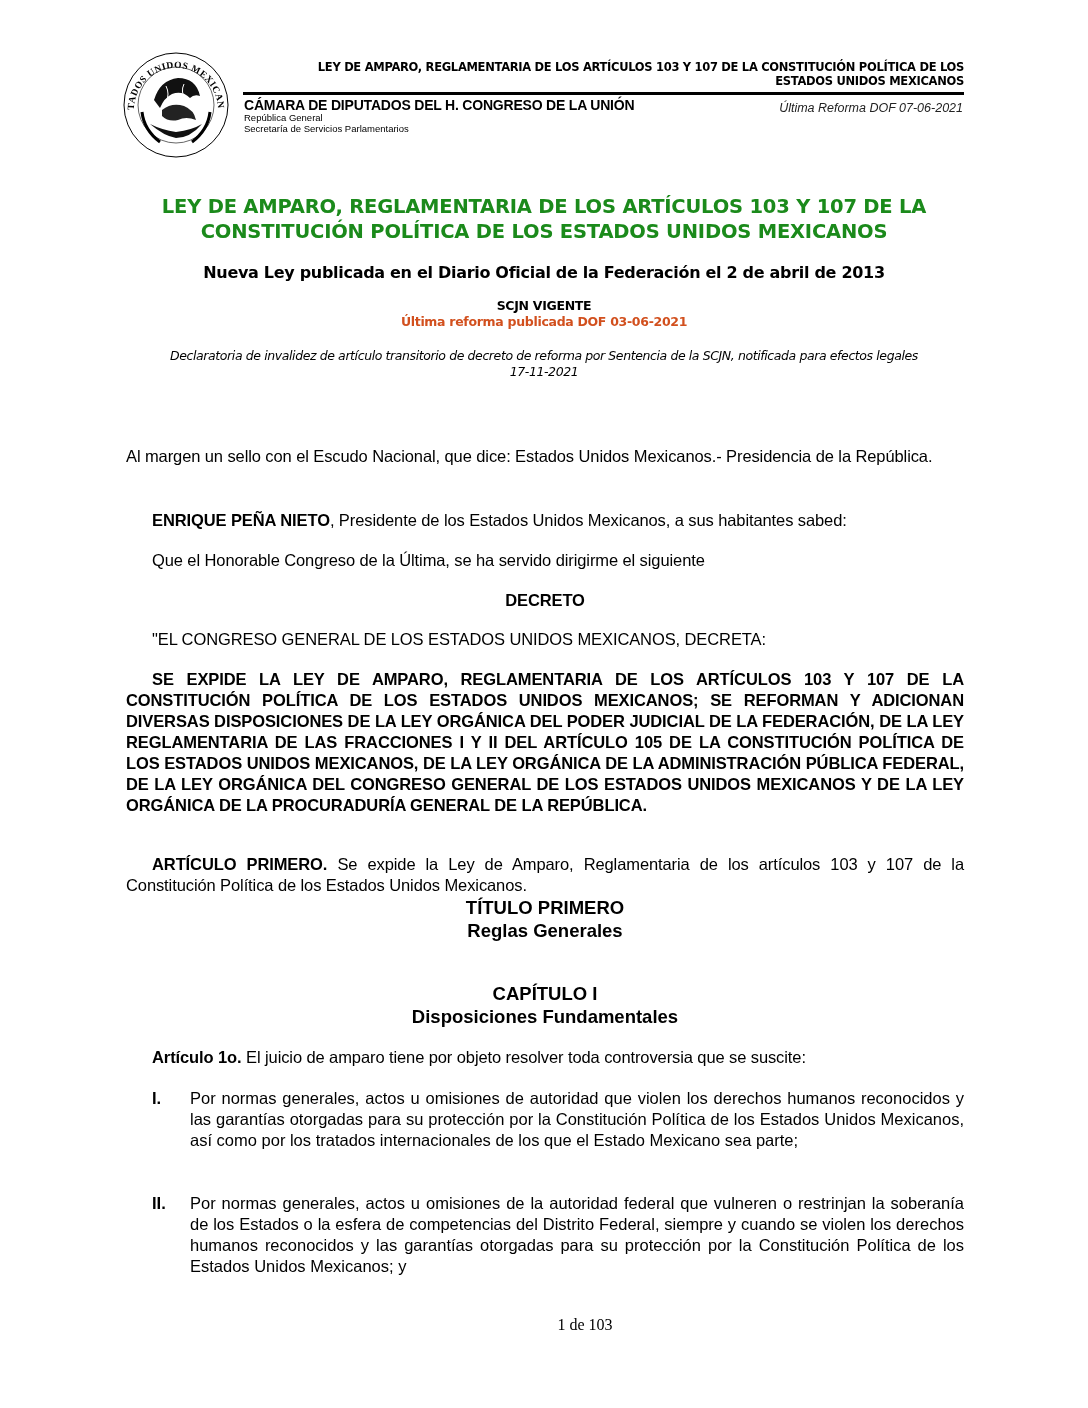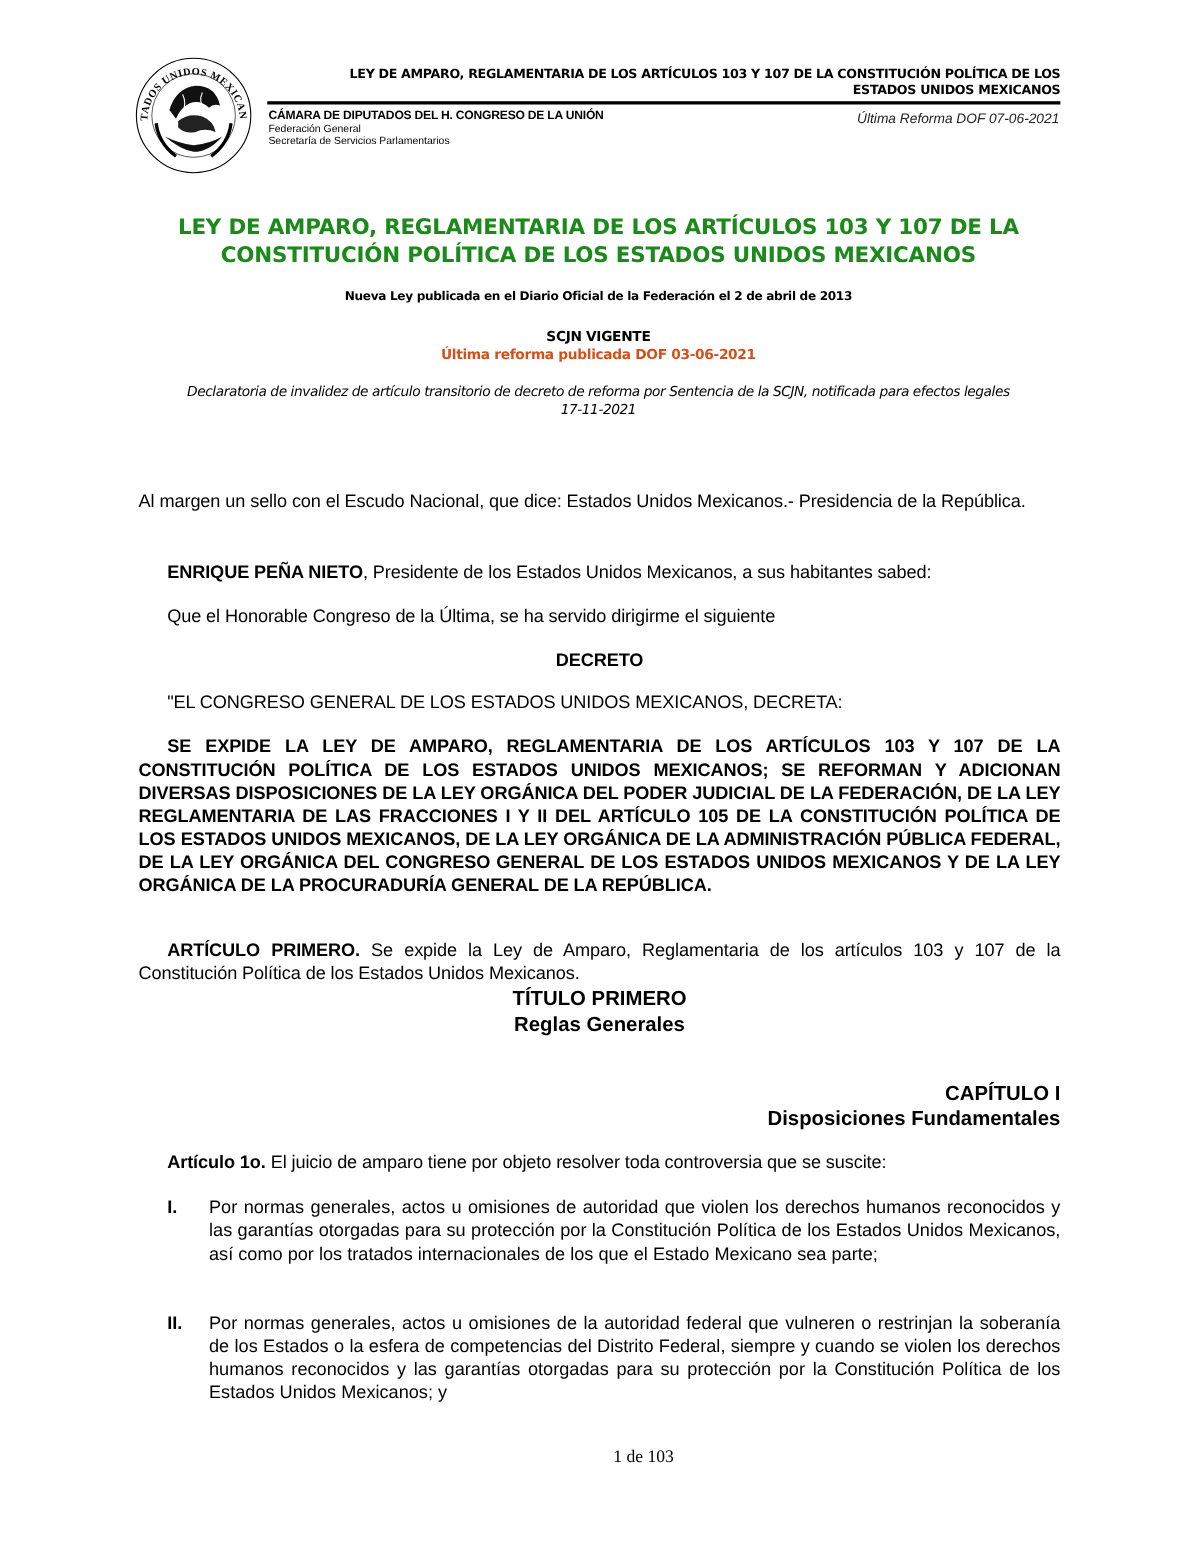--- a/index.html
+++ b/index.html
@@ -4,26 +4,26 @@
 <style>
   html, body { margin: 0; padding: 0; background: #ffffff; }
   body { width: 1088px; height: 1408px; position: relative; overflow: hidden; color: #000; font-family: "Liberation Sans", sans-serif; }
   .page { position: absolute; left: 0; top: 0; width: 1088px; height: 1408px; }
 
   
   .seal { position: absolute; left: 120px; top: 50px; width: 112px; height: 110px; }
   .hdr-title { position: absolute; right: 124px; top: 60px; width: 720px; text-align: right; font-family: "DejaVu Sans", sans-serif; font-weight: bold; font-size: 11.5px; line-height: 14px; letter-spacing: -0.3px; }
   .hdr-rule { position: absolute; left: 243px; right: 124px; top: 92px; height: 2.5px; background: #000; }
   .hdr-left { position: absolute; left: 244px; top: 100px; font-size: 9.5px; line-height: 11.5px; }
-  .hdr-left .inst { font-weight: bold; font-size: 11px; letter-spacing: -0.2px; }
+  .hdr-left .inst { font-weight: bold; font-size: 14px; letter-spacing: -0.2px; }
   .hdr-right { position: absolute; right: 125px; top: 101px; font-style: italic; font-size: 12.5px; color: #222; }
 
   
   .main-title { position: absolute; left: 120px; width: 848px; top: 194px; text-align: center; color: #1b8a1b; font-family: "DejaVu Sans", sans-serif; font-weight: bold; font-size: 19.5px; line-height: 25px; letter-spacing: -0.2px; }
-  .pub-line { position: absolute; left: 120px; width: 848px; top: 263px; text-align: center; font-family: "DejaVu Sans", sans-serif; font-weight: bold; font-size: 11px; letter-spacing: -0.3px; }
+  .pub-line { position: absolute; left: 120px; width: 848px; top: 263px; text-align: center; font-family: "DejaVu Sans", sans-serif; font-weight: bold; font-size: 16px; letter-spacing: -0.3px; }
   .vigente { position: absolute; left: 120px; width: 848px; top: 298px; text-align: center; font-family: "DejaVu Sans", sans-serif; font-weight: bold; font-size: 12.5px; line-height: 16px; letter-spacing: -0.3px; }
   .vigente .reform { color: #d2501e; }
   .declar { position: absolute; left: 120px; width: 848px; top: 348px; text-align: center; font-family: "DejaVu Sans", sans-serif; font-style: italic; font-size: 12.5px; line-height: 16px; letter-spacing: -0.4px; }
 
   
   .body { position: absolute; left: 126px; width: 838px; font-size: 16.5px; line-height: 21px; text-align: justify; letter-spacing: -0.1px; }
   .ind { text-indent: 26px; }
   .center { text-align: center; }
   .b { font-weight: bold; }
   .heading { position: absolute; left: 126px; width: 838px; text-align: center; font-weight: bold; font-size: 18.5px; line-height: 23px; }
@@ -55,21 +55,21 @@
   </div>
 
   <div class="hdr-title">
     <div>LEY DE AMPARO, REGLAMENTARIA DE LOS ARTÍCULOS 103 Y 107 DE LA CONSTITUCIÓN POLÍTICA DE LOS</div>
     <div>ESTADOS UNIDOS MEXICANOS</div>
   </div>
   <div class="hdr-rule"></div>
 
   <div class="hdr-left">
     <div class="inst">CÁMARA DE DIPUTADOS DEL H. CONGRESO DE LA UNIÓN</div>
-    <div>Federación General</div>
+    <div>República General</div>
     <div>Secretaría de Servicios Parlamentarios</div>
   </div>
   <div class="hdr-right">Última Reforma DOF 07-06-2021</div>
 
   <div class="main-title">
     <div>LEY DE AMPARO, REGLAMENTARIA DE LOS ARTÍCULOS 103 Y 107 DE LA</div>
     <div>CONSTITUCIÓN POLÍTICA DE LOS ESTADOS UNIDOS MEXICANOS</div>
   </div>
 
   <div class="pub-line">Nueva Ley publicada en el Diario Oficial de la Federación el 2 de abril de 2013</div>
@@ -100,21 +100,21 @@
 
   <div class="body ind" style="top:854px;">
     <span class="b">ARTÍCULO PRIMERO.</span><span> Se expide la Ley de Amparo, Reglamentaria de los artículos 103 y 107 de la Constitución Política de los Estados Unidos Mexicanos.</span>
   </div>
 
   <div class="heading" style="top:896px;">
     <div>TÍTULO PRIMERO</div>
     <div>Reglas Generales</div>
   </div>
 
-  <div class="heading" style="top:982px;text-align:right;">
+  <div class="heading" style="top:982px;">
     <div>CAPÍTULO I</div>
     <div>Disposiciones Fundamentales</div>
   </div>
 
   <div class="body ind" style="top:1047px;">
     <span class="b">Artículo 1o.</span><span> El juicio de amparo tiene por objeto resolver toda controversia que se suscite:</span>
   </div>
 
   <div class="list-item" style="top:1088px;">
     <span class="num">I.</span>

